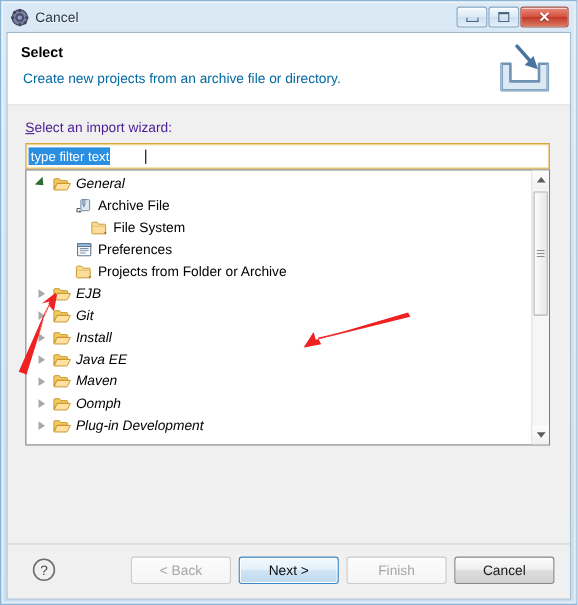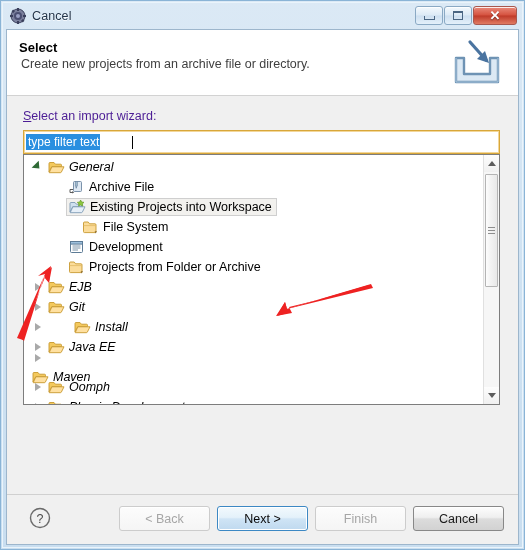--- a/index.html
+++ b/index.html
@@ -123,23 +123,23 @@
   }
   #header-title {
     position: absolute;
     left: 12px; top: 10px;
     font-size: 13px;
     font-weight: bold;
     color: #000000;
   }
   #header-desc {
     position: absolute;
-    left: 14px; top: 27px;
+    left: 14px; top: 34px;
     font-size: 12.5px;
-    color: #404040;
+    color: #0369a1;
   }
   #header-icon {
     position: absolute;
     right: 12px; top: 6px;
     width: 58px; height: 54px;
   }
 
   
   #body-area {
     position: relative;
@@ -457,34 +457,20 @@
                       <rect x="7.2" y="2.5" width="2.1" height="4.6" fill="#9fb8cd" stroke="#6d87a1" stroke-width=".6"></rect>
                       <rect x="7.6" y="7.3" width="1.3" height="2" fill="#6d87a1"></rect>
                       <path d="M2 10.5 L5 10.5 M2 10.5 L2 13.5 L5 13.5" stroke="#5b5b5b" stroke-width="1" fill="none"></path>
                       <path d="M4.2 12 L6.2 13.4 L4.2 14.6 Z" fill="#5b5b5b"></path>
                     </svg>
                   </span>
                   <span class="tree-label">Archive File</span>
                 </span>
               </div>
             </div>
-            <div class="tree-row selected">
-              <div class="indent-2" style="display: flex; align-items: center;">
-                <span class="tree-label-wrap">
-                  <span class="tree-icon">
-                    <svg width="17" height="16" viewBox="0 0 17 16">
-                      <path d="M1 4.5 A1 1 0 0 1 2 3.5 L6 3.5 L7.4 5.2 L12 5.2 A1 1 0 0 1 13 6.2 L13 7.6 L3.8 7.6 L1 13 Z" fill="#cfe0ef" stroke="#7e9bb5" stroke-width=".9" stroke-linejoin="round"></path>
-                      <path d="M3.9 7.8 L16 7.8 L13.3 13.2 A1 1 0 0 1 12.4 13.7 L1.2 13.7 Z" fill="#e6eff8" stroke="#7e9bb5" stroke-width=".9" stroke-linejoin="round"></path>
-                      <path d="M11.6 1 L12.7 3 L15 3.3 L13.4 4.9 L13.8 7.1 L11.6 6.1 L9.5 7.1 L9.9 4.9 L8.3 3.3 L10.6 3 Z" fill="#8cc63f" stroke="#5e9421" stroke-width=".6" stroke-linejoin="round"></path>
-                    </svg>
-                  </span>
-                  <span class="tree-label">Existing Projects into Workspace</span>
-                </span>
-              </div>
-            </div>
             <div class="tree-row">
               <div class="indent-2" style="display: flex; align-items: center; margin-left: 14px;">
                 <span class="tree-label-wrap">
                   <span class="tree-icon">
                     <svg width="17" height="16" viewBox="0 0 17 16">
                       <path d="M1.5 4 A1 1 0 0 1 2.5 3 L6.2 3 L7.6 4.8 L13 4.8 A1 1 0 0 1 14 5.8 L14 12.6 A1 1 0 0 1 13 13.6 L2.5 13.6 A1 1 0 0 1 1.5 12.6 Z" fill="#fbdc9a" stroke="#c7992f" stroke-width=".9" stroke-linejoin="round"></path>
                       <path d="M1.6 6.6 L13.9 6.6" stroke="#e0b964" stroke-width=".8"></path>
                       <path d="M12.6 12.2 L15 12.2 L13.6 14.4 Z" fill="#8b6a2a"></path>
                     </svg>
                   </span>
@@ -495,21 +481,21 @@
             <div class="tree-row">
               <div class="indent-2" style="display: flex; align-items: center;">
                 <span class="tree-label-wrap">
                   <span class="tree-icon">
                     <svg width="17" height="16" viewBox="0 0 17 16">
                       <rect x="2.5" y="2.5" width="12" height="11" rx="1" fill="#ffffff" stroke="#5d7b96" stroke-width="1"></rect>
                       <rect x="2.5" y="2.5" width="12" height="2.6" fill="#9dc0dd" stroke="#5d7b96" stroke-width="1"></rect>
                       <path d="M4.5 7 L12.5 7 M4.5 9 L12.5 9 M4.5 11 L10 11" stroke="#7b93a8" stroke-width="1"></path>
                     </svg>
                   </span>
-                  <span class="tree-label">Development</span>
+                  <span class="tree-label">Preferences</span>
                 </span>
               </div>
             </div>
             <div class="tree-row">
               <div class="indent-2" style="display: flex; align-items: center;">
                 <span class="tree-label-wrap">
                   <span class="tree-icon">
                     <svg width="17" height="16" viewBox="0 0 17 16">
                       <path d="M1.5 4 A1 1 0 0 1 2.5 3 L6.2 3 L7.6 4.8 L13 4.8 A1 1 0 0 1 14 5.8 L14 12.6 A1 1 0 0 1 13 13.6 L2.5 13.6 A1 1 0 0 1 1.5 12.6 Z" fill="#fbdc9a" stroke="#c7992f" stroke-width=".9" stroke-linejoin="round"></path>
                       <path d="M1.6 6.6 L13.9 6.6" stroke="#e0b964" stroke-width=".8"></path>
@@ -542,21 +528,21 @@
                     <svg width="17" height="16" viewBox="0 0 17 16">
                       <path d="M1 4.5 A1 1 0 0 1 2 3.5 L6 3.5 L7.4 5.2 L12.5 5.2 A1 1 0 0 1 13.5 6.2 L13.5 7.6 L3.8 7.6 L1 13 Z" fill="#f4c95d" stroke="#c7992f" stroke-width=".9" stroke-linejoin="round"></path>
                       <path d="M3.9 7.8 L16 7.8 L13.3 13.2 A1 1 0 0 1 12.4 13.7 L1.2 13.7 Z" fill="#ffe0a0" stroke="#c7992f" stroke-width=".9" stroke-linejoin="round"></path>
                     </svg>
                   </span>
                   <span class="tree-label">Git</span>
                 </span>
               </div>
             </div>
             <div class="tree-row">
-              <div class="indent-1" style="display: flex; align-items: center; gap: 26px;">
+              <div class="indent-1" style="display: flex; align-items: center;">
                 <span class="twisty collapsed"></span>
                 <span class="tree-label-wrap">
                   <span class="tree-icon">
                     <svg width="17" height="16" viewBox="0 0 17 16">
                       <path d="M1 4.5 A1 1 0 0 1 2 3.5 L6 3.5 L7.4 5.2 L12.5 5.2 A1 1 0 0 1 13.5 6.2 L13.5 7.6 L3.8 7.6 L1 13 Z" fill="#f4c95d" stroke="#c7992f" stroke-width=".9" stroke-linejoin="round"></path>
                       <path d="M3.9 7.8 L16 7.8 L13.3 13.2 A1 1 0 0 1 12.4 13.7 L1.2 13.7 Z" fill="#ffe0a0" stroke="#c7992f" stroke-width=".9" stroke-linejoin="round"></path>
                     </svg>
                   </span>
                   <span class="tree-label">Install</span>
                 </span>
@@ -570,21 +556,21 @@
                     <svg width="17" height="16" viewBox="0 0 17 16">
                       <path d="M1 4.5 A1 1 0 0 1 2 3.5 L6 3.5 L7.4 5.2 L12.5 5.2 A1 1 0 0 1 13.5 6.2 L13.5 7.6 L3.8 7.6 L1 13 Z" fill="#f4c95d" stroke="#c7992f" stroke-width=".9" stroke-linejoin="round"></path>
                       <path d="M3.9 7.8 L16 7.8 L13.3 13.2 A1 1 0 0 1 12.4 13.7 L1.2 13.7 Z" fill="#ffe0a0" stroke="#c7992f" stroke-width=".9" stroke-linejoin="round"></path>
                     </svg>
                   </span>
                   <span class="tree-label">Java EE</span>
                 </span>
               </div>
             </div>
             <div class="tree-row">
-              <div class="indent-1" style="display: flex;  flex-direction: column;">
+              <div class="indent-1" style="display: flex; ">
                 <span class="twisty collapsed"></span>
                 <span class="tree-label-wrap">
                   <span class="tree-icon">
                     <svg width="17" height="16" viewBox="0 0 17 16">
                       <path d="M1 4.5 A1 1 0 0 1 2 3.5 L6 3.5 L7.4 5.2 L12.5 5.2 A1 1 0 0 1 13.5 6.2 L13.5 7.6 L3.8 7.6 L1 13 Z" fill="#f4c95d" stroke="#c7992f" stroke-width=".9" stroke-linejoin="round"></path>
                       <path d="M3.9 7.8 L16 7.8 L13.3 13.2 A1 1 0 0 1 12.4 13.7 L1.2 13.7 Z" fill="#ffe0a0" stroke="#c7992f" stroke-width=".9" stroke-linejoin="round"></path>
                     </svg>
                   </span>
                   <span class="tree-label">Maven</span>
                 </span>

